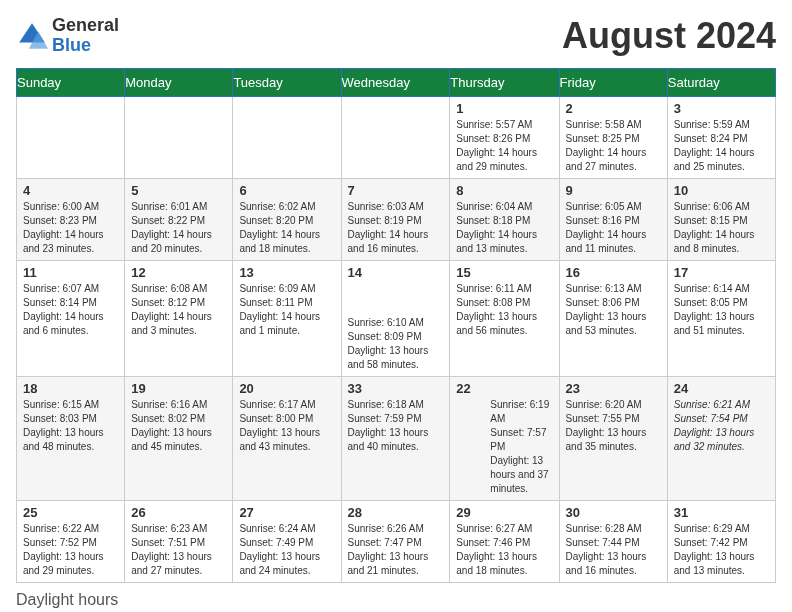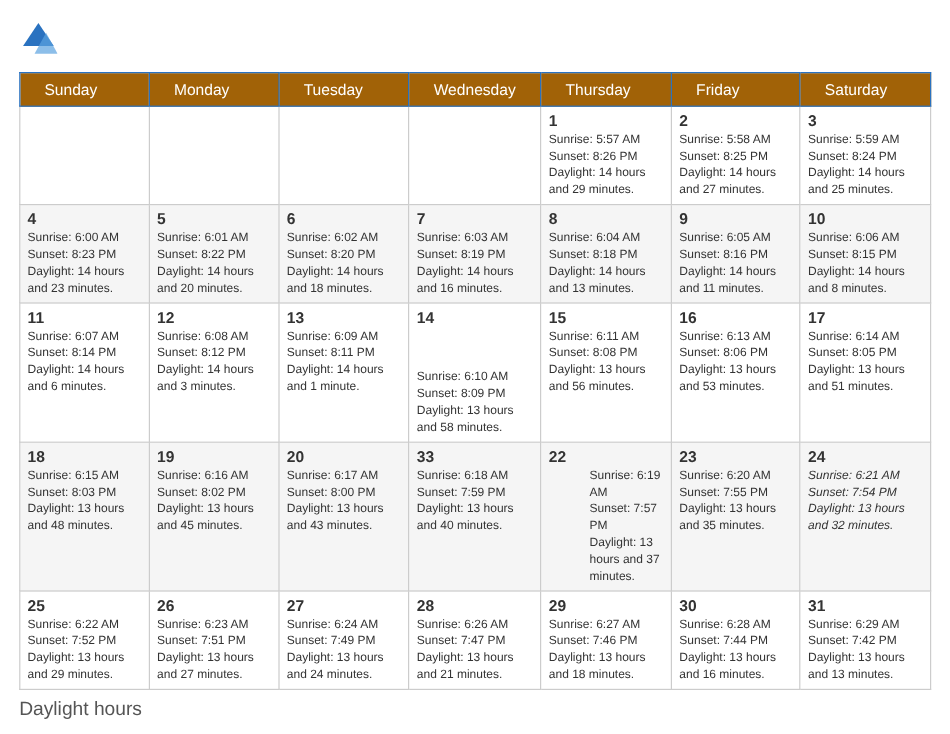--- a/index.html
+++ b/index.html
@@ -44,24 +44,24 @@
     .location {
       font-size: 16px;
       color: #555;
     }
     .calendar {
       width: 100%;
       border-collapse: collapse;
       font-size: 11px;
     }
     .calendar th {
-      background-color: #a16207;
+      background-color: #15803d;
       color: #fff;
       text-align: left;
-      padding: 6px 20px;
+      padding: 6px 0;
       font-size: 13px;
       font-weight: normal;
       border: 1px solid #2a72c0;
     }
     .calendar td {
       border: 1px solid #ccc;
       vertical-align: top;
       padding: 4px 6px;
       width: 110px;
       height: 80px;
@@ -92,22 +92,27 @@
   </style>
 </head>
 <body>
 
 <div class="header">
   <div class="logo">
     <svg class="logo-icon" viewBox="0 0 40 40">
       <polygon points="20,4 36,28 4,28" fill="#2a72c0"></polygon>
       <polygon points="28,14 40,36 16,36" fill="#5ba3e0" opacity="0.7"></polygon>
     </svg>
+    <div class="logo-text">
+      <div class="general">General</div>
+      <div class="blue">Blue</div>
+    </div>
   </div>
   <div class="title-block">
+    <div class="month-year">August 2024</div>
   </div>
 </div>
 
 <table class="calendar">
   <thead>
     <tr>
     <th>Sunday</th>
         <th>Monday</th>
         <th>Tuesday</th>
         <th>Wednesday</th>

